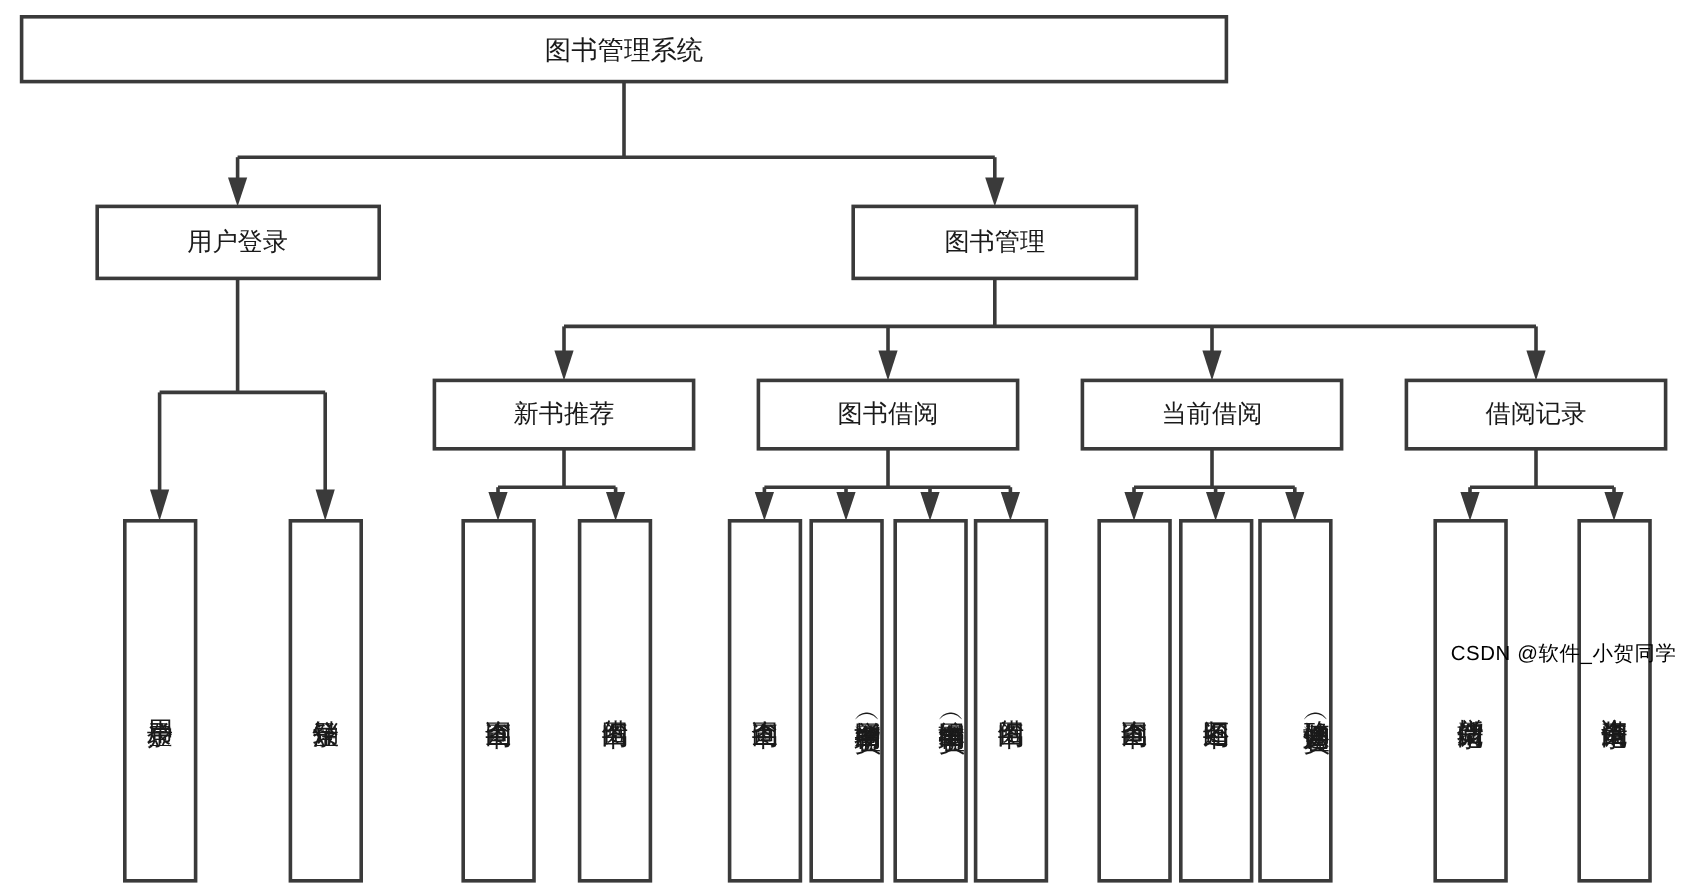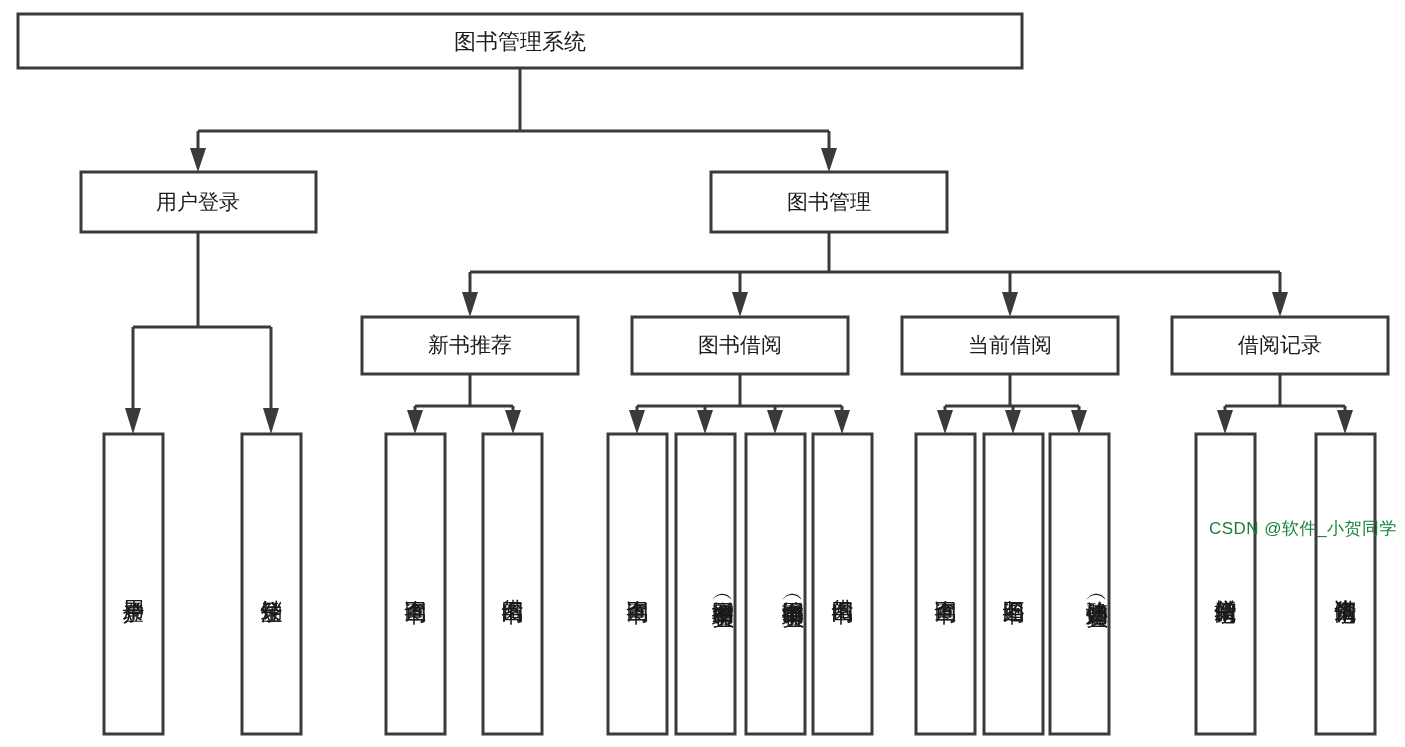--- a/index.html
+++ b/index.html
@@ -63,24 +63,24 @@
     white-space: nowrap;
     display: flex;
     align-items: center;
     justify-content: center;
     box-sizing: border-box;
     pointer-events: none;
   }
   .watermark {
     position: absolute;
     right: 8px;
-    bottom: 22px;
+    bottom: 6px;
     font-family: "Liberation Sans", "DejaVu Sans", sans-serif;
     font-size: 17px;
-    color: #15803d;
+    color: #000000;
     letter-spacing: 0.5px;
     white-space: nowrap;
   }
 </style>
 </head>
 <body>
 
 <div id="diagram-root">
 
   <svg class="diagram-canvas" viewBox="0 0 1405 747" xmlns="http://www.w3.org/2000/svg">

